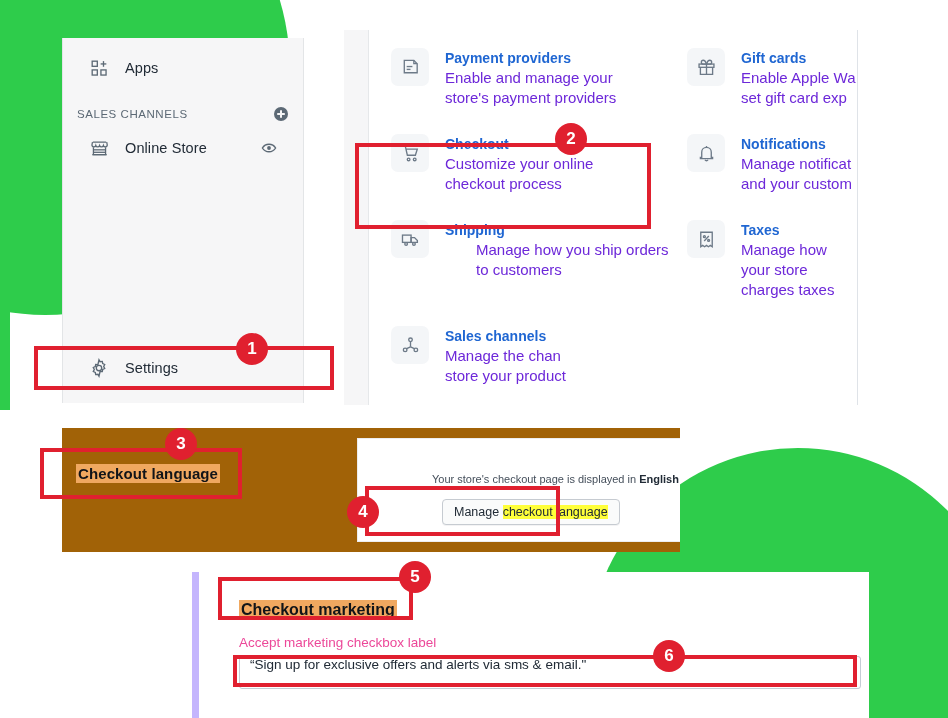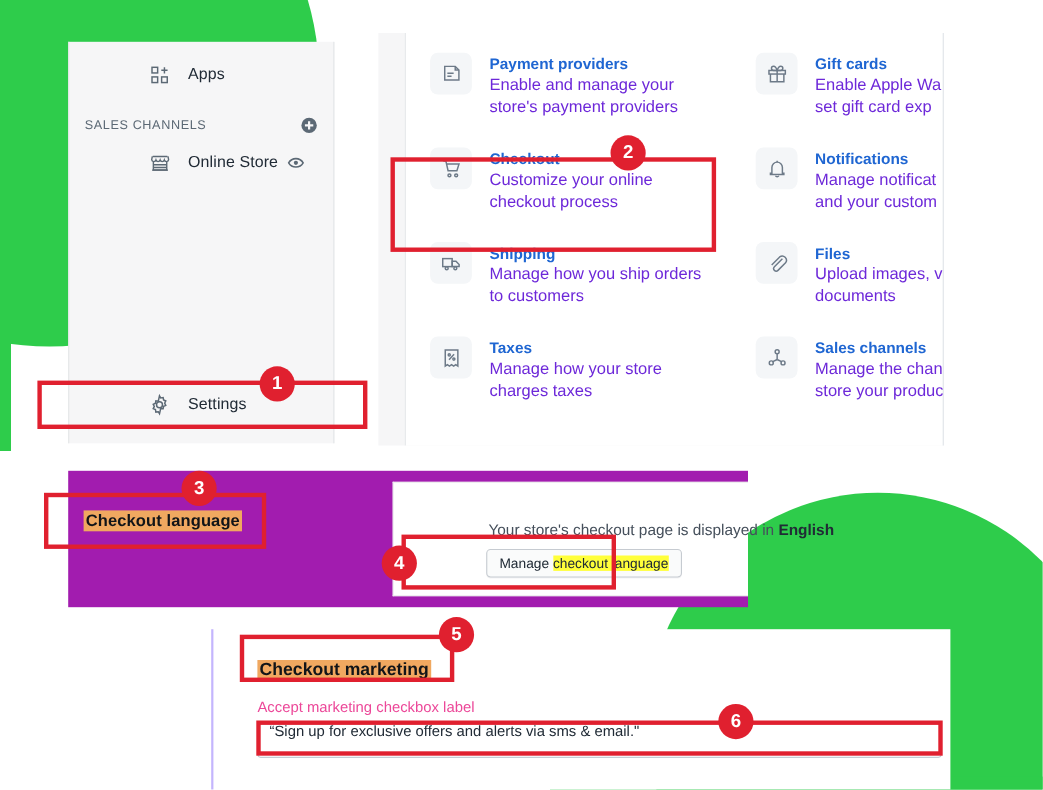--- a/index.html
+++ b/index.html
@@ -56,21 +56,20 @@
     width: 240px; height: 365px;
     background: #f6f6f7;
     border: 1px solid #e3e5e7;
     border-top: none;
     border-bottom: none;
   }
   .nav-row {
     display: flex; align-items: center;
     height: 40px; padding: 0 26px;
     box-sizing: border-box;
-    margin-left: 46px;
   }
   .nav-icon {
     width: 20px; height: 20px;
     margin-right: 16px;
     display: flex; align-items: center; justify-content: center;
     flex: 0 0 auto;
   }
   .nav-label {
     font-size: 14.5px; color: #212b36; font-weight: 400;
     letter-spacing: .1px;
@@ -123,58 +122,58 @@
   }
   .s-desc {
     font-size: 15px; color: #6d28d9; line-height: 20px;
     max-width: 200px;
   }
 
   
   #lang-panel {
     left: 62px; top: 428px;
     width: 618px; height: 124px;
-    background: #a21caf;
+    background: #a16207;
   }
   #lang-heading {
     position: absolute; left: 14px; top: 36px;
     font-size: 15px; font-weight: 700; color: #111418;
     background: #f0a860; padding: 1px 2px;
     letter-spacing: .1px;
   }
   #lang-card {
     position: absolute; left: 295px; top: 10px;
     width: 323px; height: 104px;
     background: #ffffff;
     border: 1px solid #ededee;
     border-right: none;
     box-sizing: border-box;
   }
   #lang-sentence {
-    position: absolute; left: 86px; top: 34px;
-    font-size: 14px; color: #454f5b; white-space: nowrap;
+    position: absolute; left: 74px; top: 34px;
+    font-size: 11px; color: #454f5b; white-space: nowrap;
   }
   #lang-sentence b { color: #212b36; font-weight: 700; }
   #lang-btn {
     position: absolute; left: 84px; top: 60px;
     padding: 5px 11px;
     background: #fafbfb;
     border: 1px solid #c6cbd1;
     border-radius: 4px;
     font-size: 12.5px; color: #212b36;
     box-shadow: 0 1px 0 rgba(22,29,37,0.05);
   }
   .hl-yellow { background: #ffff3a; }
 
   
   #mkt-panel {
     left: 192px; top: 572px;
     width: 670px; height: 146px;
     background: #ffffff;
-    border-left: 2px solid #c4b5fd;
+    border-left: 7px solid #c4b5fd;
   }
   #mkt-heading {
     position: absolute; left: 40px; top: 28px;
     font-size: 16px; font-weight: 700; color: #111418;
     background: #f0a860; padding: 1px 2px;
   }
   #mkt-sublabel {
     position: absolute; left: 40px; top: 63px;
     font-size: 13.5px; color: #ec4899;
   }
@@ -365,38 +364,24 @@
           <span class="s-ico">
             <svg width="21" height="21" viewBox="0 0 22 22" fill="none" stroke="#6d7a88" stroke-width="1.4">
               <rect x="2.6" y="6.4" width="9" height="7.6"></rect>
               <path d="M11.6 9h3.6l3 3v2h-6.6z"></path>
               <circle cx="6.4" cy="15.6" r="1.4"></circle>
               <circle cx="14.6" cy="15.6" r="1.4"></circle>
             </svg>
           </span>
           <span class="s-txt">
             <span class="s-title">Shipping</span>
-            <span class="s-desc" style="display:block;">Manage how you ship orders to customers</span>
-          </span>
-        </div>
-
-        <div class="s-item">
-          <span class="s-ico">
-            <svg width="21" height="21" viewBox="0 0 22 22" fill="none" stroke="#6d7a88" stroke-width="1.4">
-              <path d="M16 6.6l-7.6 7.6a2.4 2.4 0 0 0 3.4 3.4l7.2-7.2a4 4 0 0 0-5.6-5.6L5.8 12.4a5.4 5.4 0 0 0 0 0"></path>
-            </svg>
-          </span>
-          <span class="s-txt">
-            <span class="s-title">Files</span>
-            <span class="s-desc" style="display:block;white-space:nowrap;">
-              <span>Upload images, v</span><br>
-              <span>documents</span>
-            </span>
-          </span>
-        </div>
+            <span class="s-desc" style="display:block;margin-left:31px;">Manage how you ship orders to customers</span>
+          </span>
+        </div>
+
 
         <div class="s-item">
           <span class="s-ico">
             <svg width="21" height="21" viewBox="0 0 22 22" fill="none" stroke="#6d7a88" stroke-width="1.4">
               <path d="M5 3.4h12v15.2l-2-1.4-2 1.4-2-1.4-2 1.4-2-1.4-2 1.4z"></path>
               <line x1="8.6" y1="12.6" x2="13.4" y2="7.4"></line>
               <circle cx="8.8" cy="8" r="1"></circle>
               <circle cx="13.2" cy="12" r="1"></circle>
             </svg>
           </span>

